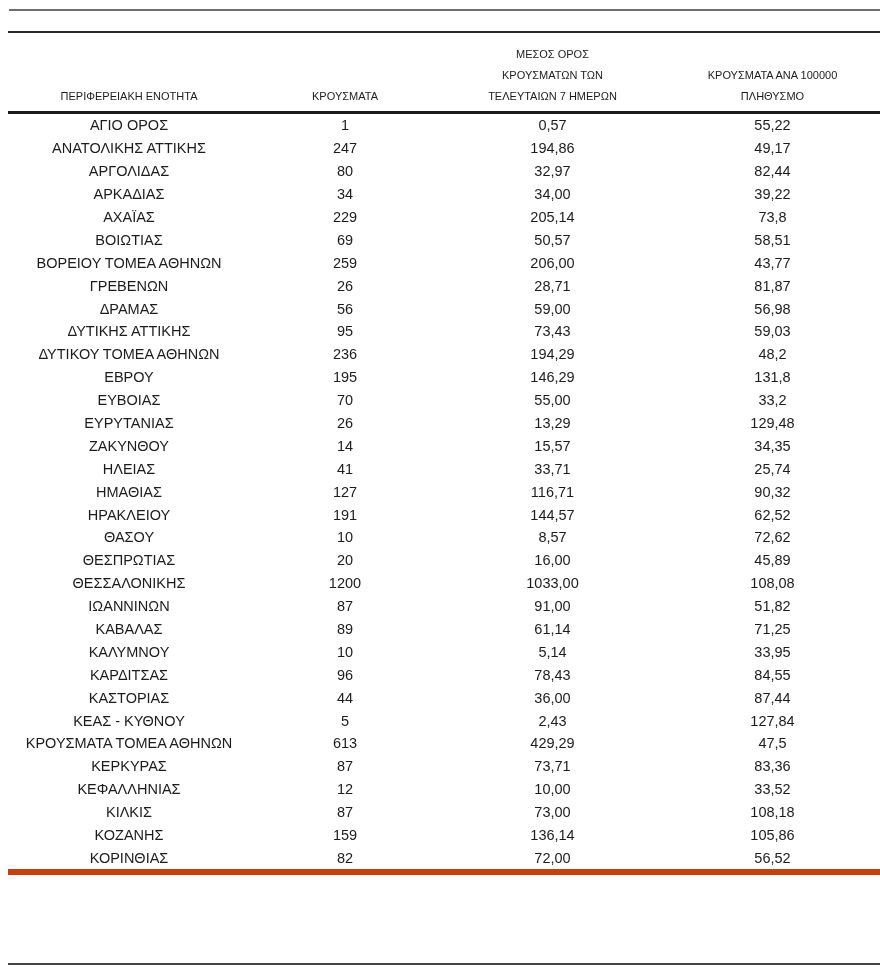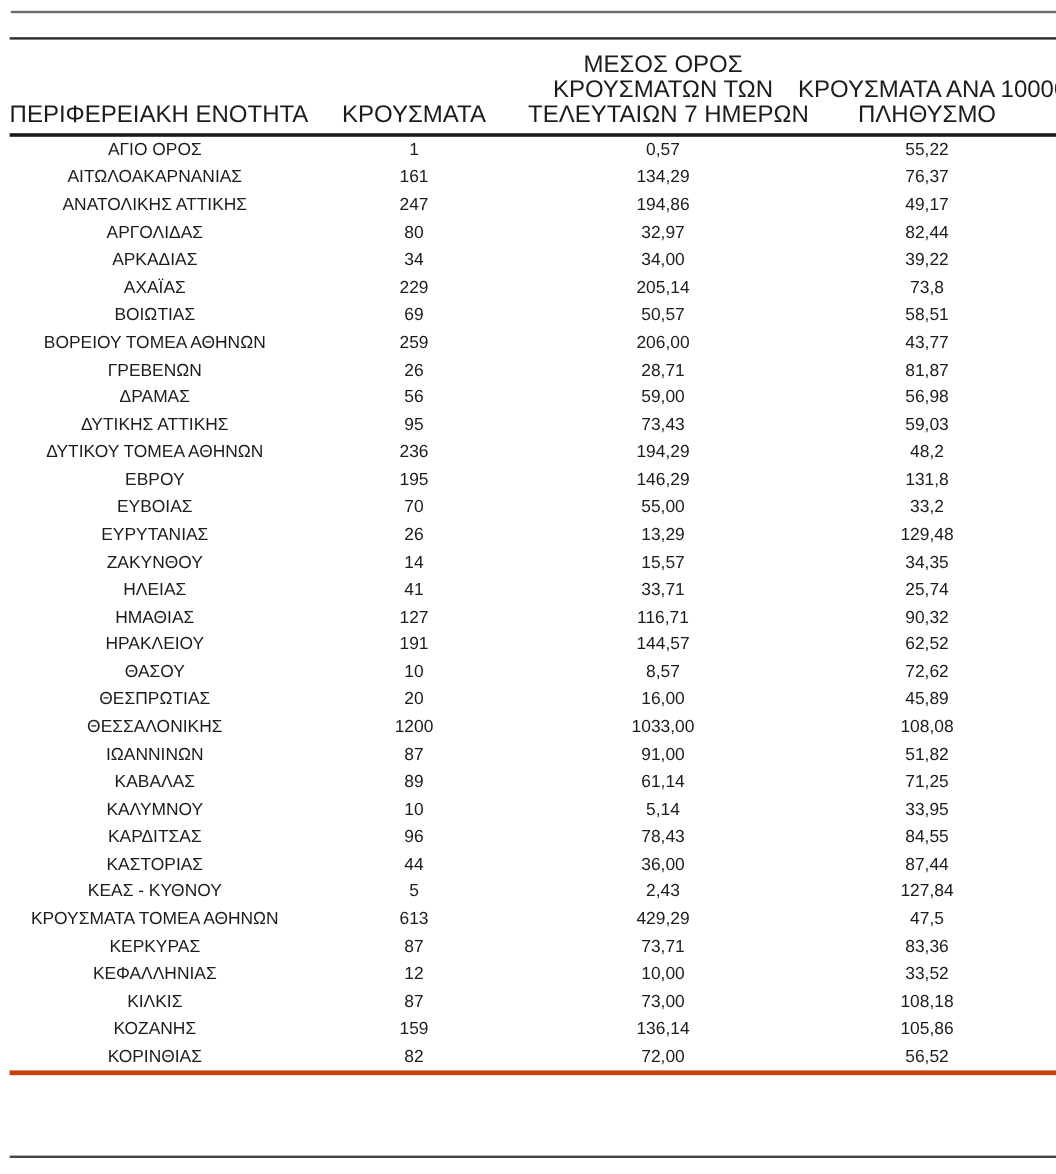--- a/index.html
+++ b/index.html
@@ -25,38 +25,38 @@
     border-collapse: collapse;
     table-layout: fixed;
   }
   col.c1 { width: 242px; }
   col.c2 { width: 190px; }
   col.c3 { width: 225px; }
   col.c4 { width: 215px; }
 
   thead th {
     font-weight: normal;
-    font-size: 20px;
+    font-size: 11px;
     line-height: 21px;
     text-align: center;
     vertical-align: bottom;
     padding: 0 0 4px 0;
     border-bottom: 3px solid #1a1a1a;
     white-space: nowrap;
   }
   tbody td {
     font-size: 14.5px;
     text-align: center;
     vertical-align: middle;
     height: 22.9px;
     padding: 0;
     white-space: nowrap;
   }
   tbody tr:last-child td {
-    border-bottom: 4px solid #c2410c;
+    border-bottom: 6px solid #c2410c;
   }
 </style>
 </head>
 <body>
 
 <div class="page">
   <div class="rule rule-top-1"></div>
   <div class="rule rule-top-2"></div>
 
   <table class="data-table">
@@ -86,26 +86,20 @@
       </tr>
     </thead>
     <tbody>
         <tr>
           <td>ΑΓΙΟ ΟΡΟΣ</td>
           <td>1</td>
           <td>0,57</td>
           <td>55,22</td>
         </tr>
         <tr>
-          <td>ΑΙΤΩΛΟΑΚΑΡΝΑΝΙΑΣ</td>
-          <td>161</td>
-          <td>134,29</td>
-          <td>76,37</td>
-        </tr>
-        <tr>
           <td>ΑΝΑΤΟΛΙΚΗΣ ΑΤΤΙΚΗΣ</td>
           <td>247</td>
           <td>194,86</td>
           <td>49,17</td>
         </tr>
         <tr>
           <td>ΑΡΓΟΛΙΔΑΣ</td>
           <td>80</td>
           <td>32,97</td>
           <td>82,44</td>

